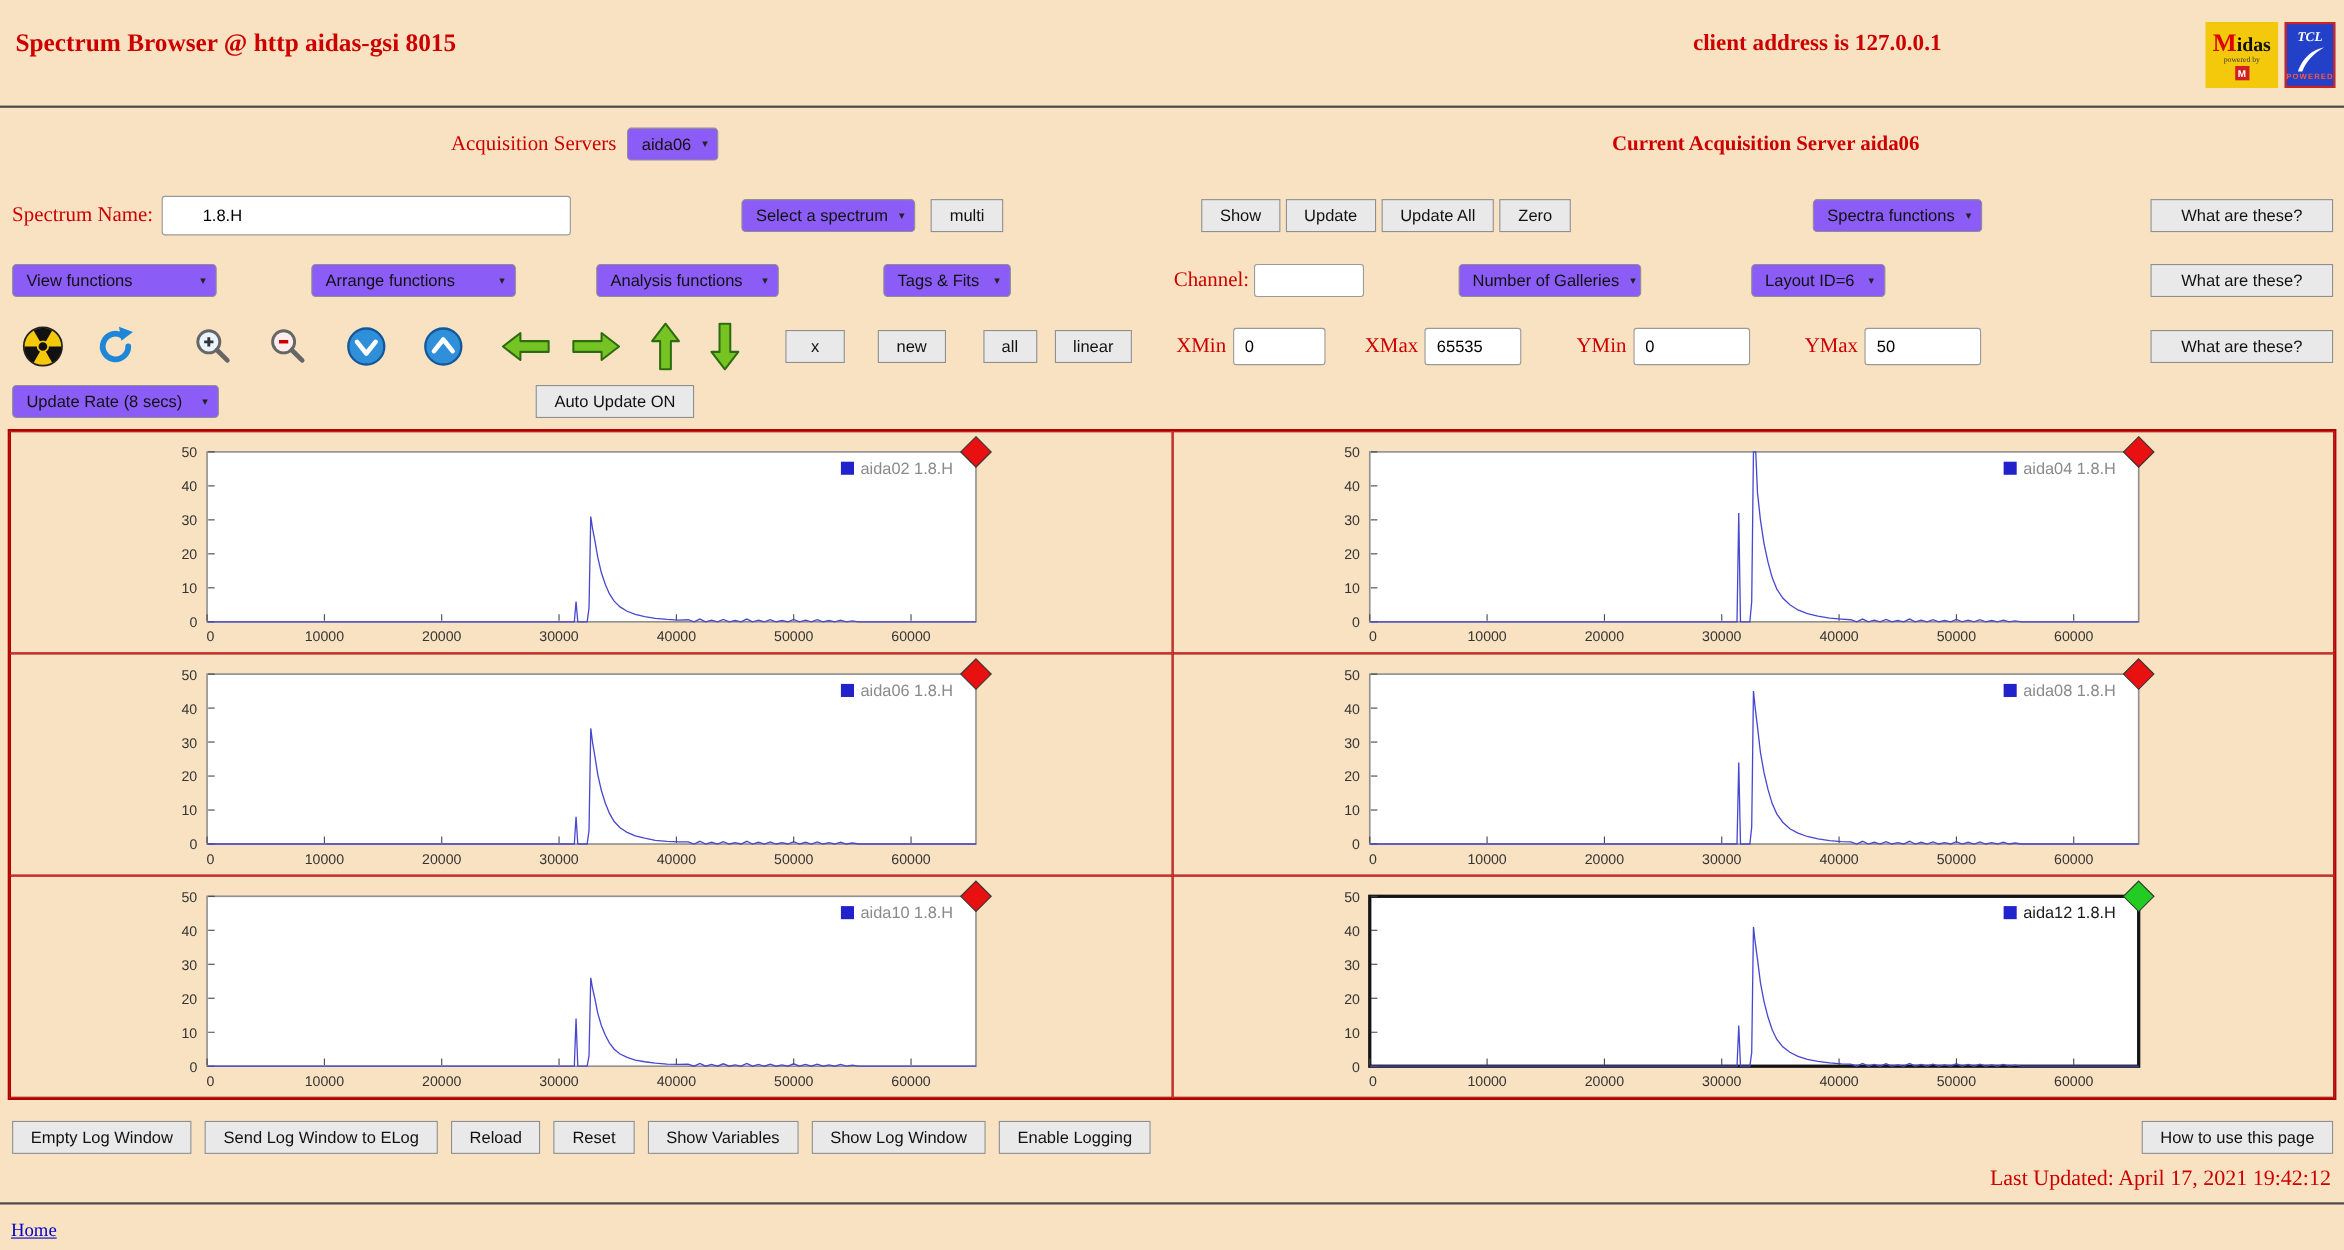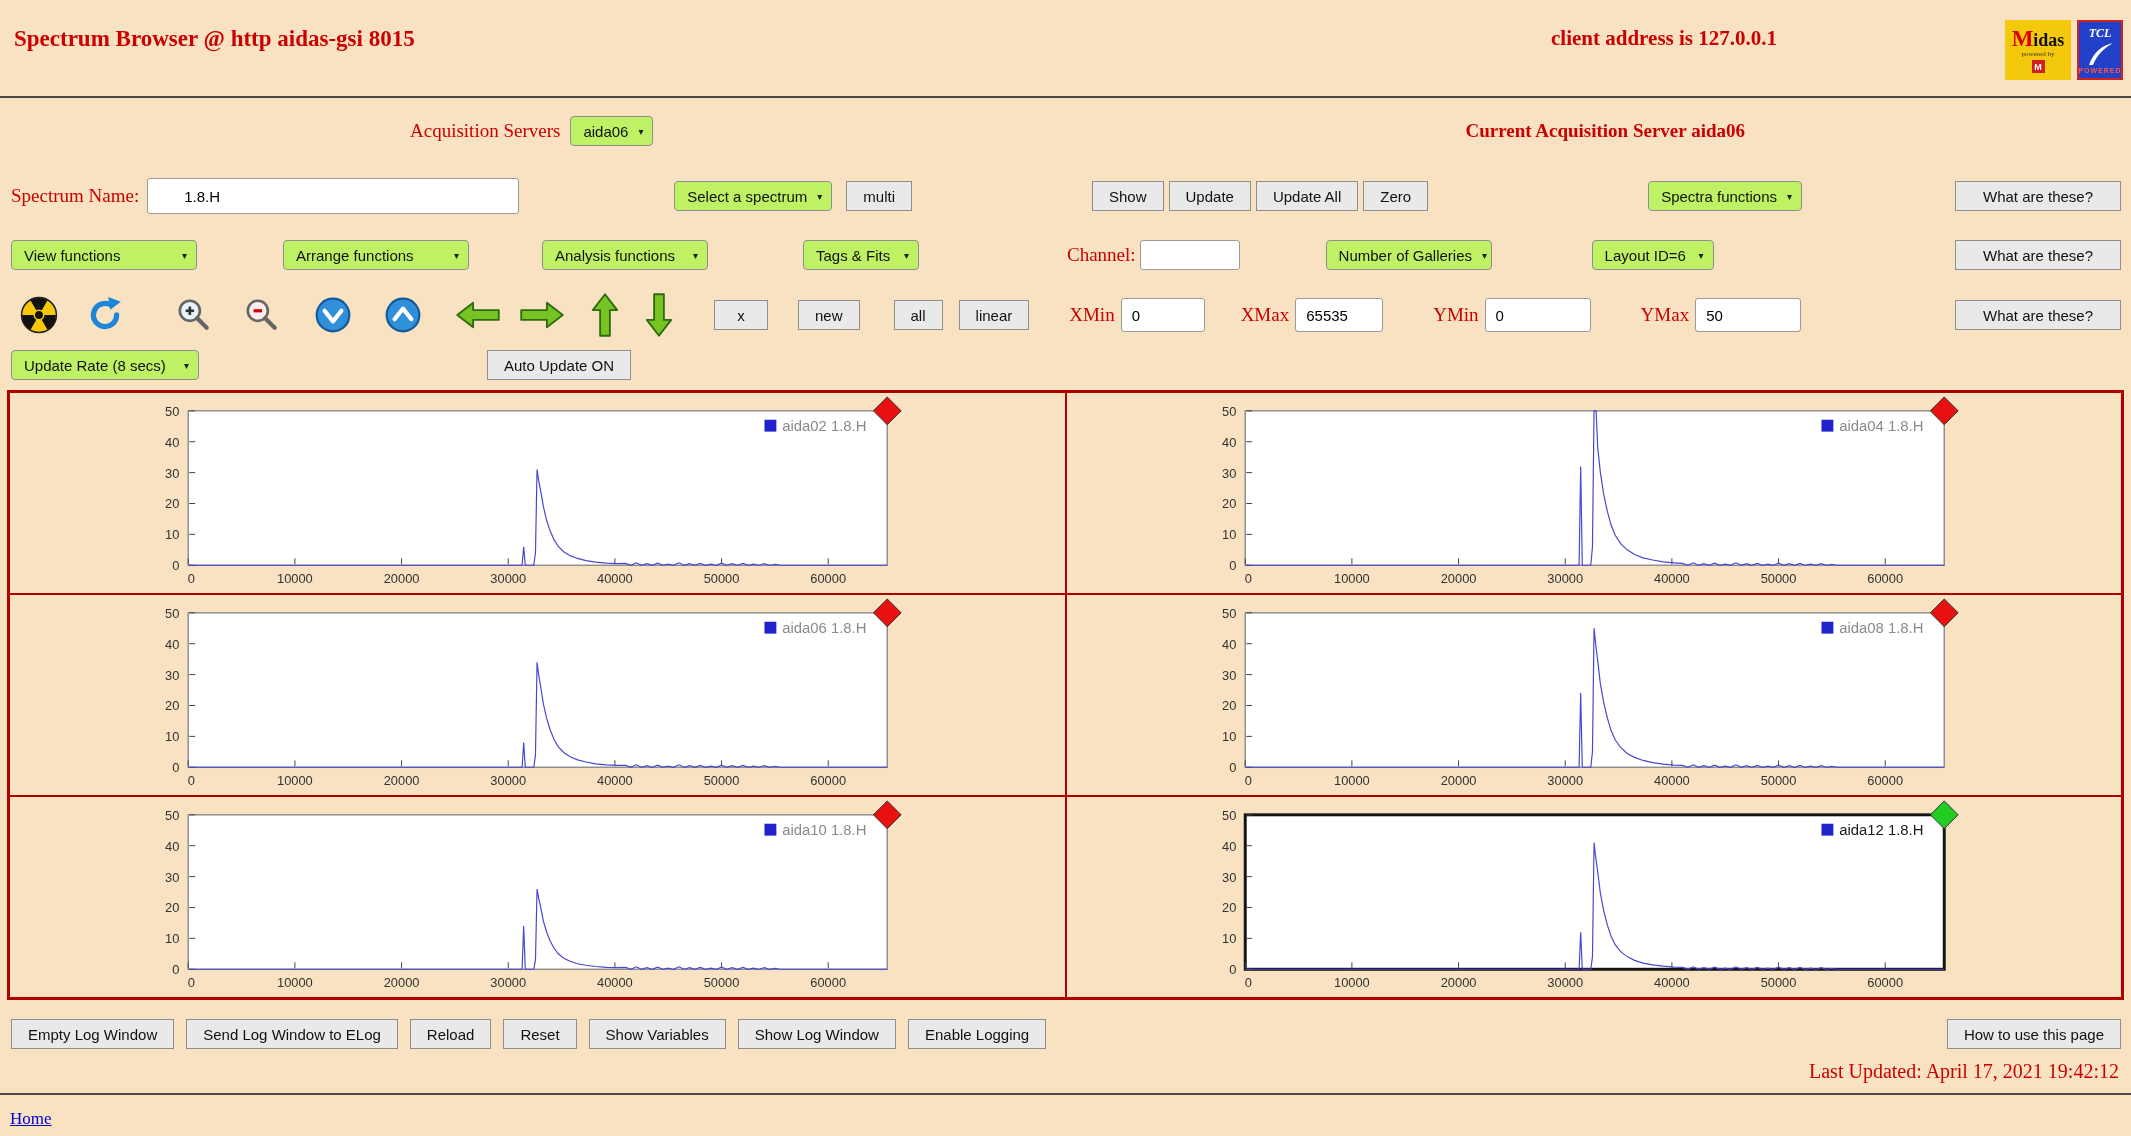--- a/index.html
+++ b/index.html
@@ -1,35 +1,35 @@
 <!DOCTYPE html>
 <html><head>
 <meta charset="utf-8">
 <style>
 *{box-sizing:border-box;margin:0;padding:0}
 html,body{width:2131px;height:1136px}
 body{background:#f8e2c2;font-family:"Liberation Serif",serif;color:#111;position:relative;overflow:hidden}
-.hdr{display:flex;padding:26px 2px 0 14px;height:70px}
+.hdr{display:flex;padding:26px 14px 0 14px;height:70px}
 .title{font-size:23px;font-weight:bold;color:#c00}
 .client{margin-left:auto;margin-right:352px;font-size:21px;font-weight:bold;color:#c00}
 .logos{position:absolute;top:20px;right:8px;display:flex;gap:6px;align-items:flex-start}
 hr{border:none;border-top:2px solid #4a4a4a}
 .hr1{margin-top:26px}
 .hr2{margin-top:10px}
 .row{display:flex;align-items:center}
 .row-acq{margin-top:12px;height:42px}
 .lbl{font-size:19px;color:#c00;white-space:nowrap}
 .current{margin-left:auto;margin-right:386px;font-size:19px;font-weight:bold;color:#c00}
 .row-spec{margin-top:24px;height:40px}
 .row-funcs{margin-top:20px;height:38px}
 .row-icons{margin-top:18px;height:46px}
 .row-rate{margin-top:10px;height:34px}
 .row-bottom{margin-top:18px;height:32px}
 .btn{font-family:"Liberation Sans",sans-serif;font-size:15px;height:30px;padding:0 16px;background:#e9e9e9;border:1px solid #8f8f8f;border-radius:0;color:#111;white-space:nowrap;cursor:pointer}
-.select{display:inline-flex;align-items:center;justify-content:space-between;gap:10px;font-family:"Liberation Sans",sans-serif;font-size:15px;height:30px;padding:0 9px 0 12px;background:#bef264;border:1px solid #8f8f8f;border-radius:4px;white-space:nowrap;cursor:pointer}
+.select{display:inline-flex;align-items:center;justify-content:space-between;gap:10px;font-family:"Liberation Sans",sans-serif;font-size:15px;height:30px;padding:0 9px 0 12px;background:#8b5cf6;border:1px solid #8f8f8f;border-radius:4px;white-space:nowrap;cursor:pointer}
 .caret{font-size:10px;color:#222}
 .inp{font-family:"Liberation Sans",sans-serif;font-size:15px;height:32px;padding:0 10px;background:#fff;border:1px solid #9a9a9a;border-radius:3px}
 .ico{display:inline-flex;align-items:center;justify-content:center;cursor:pointer}
 .grid{margin:8px 7px 0 7px;display:grid;grid-template-columns:1fr 1fr;border:2px solid #b00000;background:#f8e2c2}
 .cell{border:1px solid #b00000;height:202px}
 .cell svg{width:100%;height:100%;overflow:visible}
 .tick{font:13px "Liberation Sans",sans-serif;fill:#333}
 .legend{font:15px "Liberation Sans",sans-serif}
 .lastupdated{margin-top:10px;text-align:right;padding-right:12px;font-size:20px;color:#c00}
 .home{margin:14px 0 0 10px;display:inline-block;font-size:17px;color:#0000cc}

